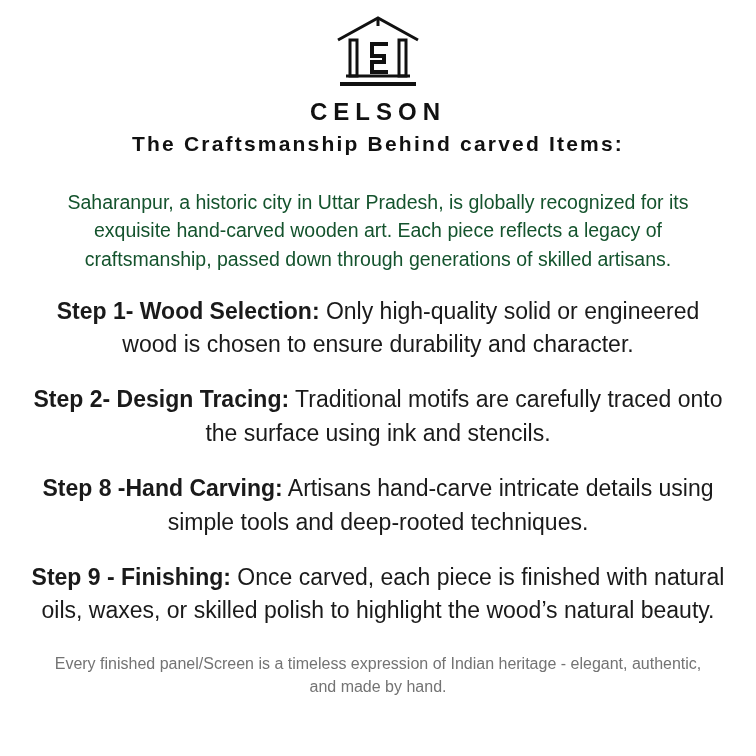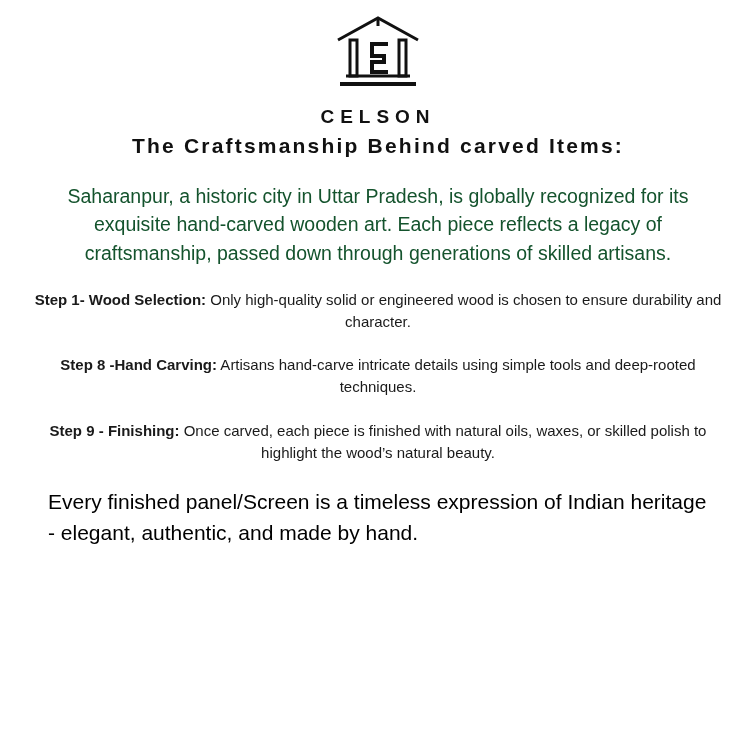--- a/index.html
+++ b/index.html
@@ -23,60 +23,60 @@
     flex-direction: column;
     align-items: center;
   }
   .logo-wrap {
     margin-top: 4px;
     margin-bottom: 2px;
     display: flex;
     justify-content: center;
   }
   .brand {
-    font-size: 19px;
+    font-size: 24px;
     font-weight: bold;
     letter-spacing: 6px;
     text-align: right;
-    margin-top: 8px;
+    margin-top: 0;
     margin-bottom: 6px;
     color: #111;
   }
   .headline {
     font-size: 21px;
     font-weight: bold;
     letter-spacing: 2.2px;
     text-align: center;
     color: #111;
-    margin-bottom: 24px;
+    margin-bottom: 32px;
   }
   .intro {
     font-size: 19.5px;
     line-height: 1.45;
     text-align: center;
     color: #14532d;
     max-width: 690px;
     margin-bottom: 22px;
   }
   .step {
-    font-size: 15px;
+    font-size: 23px;
     line-height: 1.45;
     text-align: center;
     color: #1a1a1a;
     max-width: 700px;
     margin-bottom: 22px;
   }
   .step b {
     font-weight: bold;
   }
   .closing {
-    font-size: 21px;
+    font-size: 16px;
     line-height: 1.45;
-    text-align: left;
-    color: #000000;
+    text-align: center;
+    color: #737373;
     max-width: 660px;
     margin-top: 2px;
   }
 </style>
 </head>
 <body>
 
 <div class="page">
 
   <div class="logo-wrap">
@@ -100,20 +100,23 @@
   <div class="brand">CELSON</div>
 
   <div class="headline">The Craftsmanship Behind carved Items:</div>
 
   <div class="intro">Saharanpur, a historic city in Uttar Pradesh, is globally recognized for its exquisite hand-carved wooden art. Each piece reflects a legacy of craftsmanship, passed down through generations of skilled artisans.</div>
 
   <div class="step">
     <b>Step 1- Wood Selection:</b><span> Only high-quality solid or engineered wood is chosen to ensure durability and character.</span>
   </div>
 
+  <div class="step">
+    <b>Step 2- Design Tracing:</b><span> Traditional motifs are carefully traced onto the surface using ink and stencils.</span>
+  </div>
 
   <div class="step">
     <b>Step 8 -Hand Carving:</b><span> Artisans hand-carve intricate details using simple tools and deep-rooted techniques.</span>
   </div>
 
   <div class="step">
     <b>Step 9 - Finishing:</b><span> Once carved, each piece is finished with natural oils, waxes, or skilled polish to highlight the wood’s natural beauty.</span>
   </div>
 
   <div class="closing">Every finished panel/Screen is a timeless expression of Indian heritage - elegant, authentic, and made by hand.</div>

